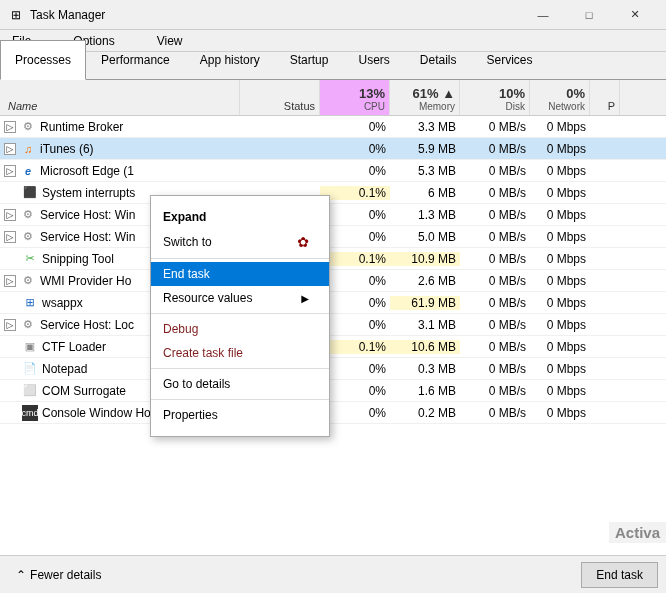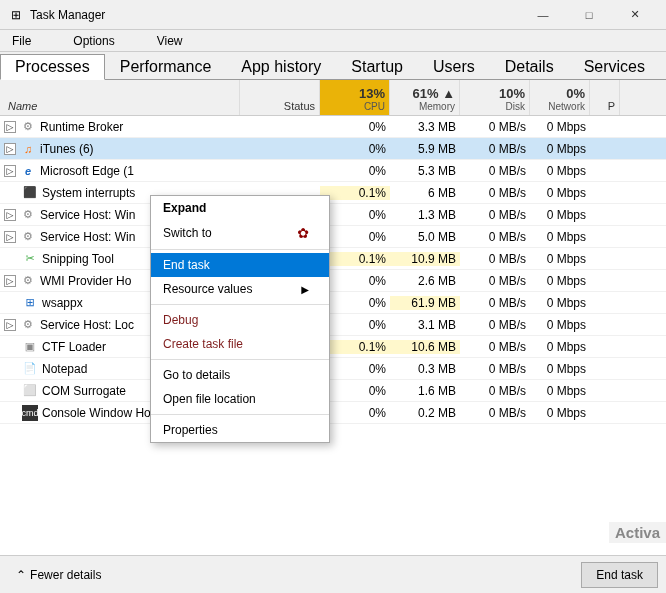--- a/index.html
+++ b/index.html
@@ -73,26 +73,26 @@
     .tabs {
       background: #f0f0f0;
       display: flex;
       align-items: flex-end;
       padding: 0 0;
       border-bottom: 1px solid #999;
       height: 28px;
     }
     .tab {
       padding: 4px 14px;
-      font-size: 16px;
+      font-size: 12px;
       cursor: pointer;
       border: 1px solid transparent;
       border-bottom: none;
       color: #000;
-      height: 26px;
+      height: 40px;
       display: flex;
       align-items: center;
     }
     .tab.active {
       background: #fff;
       border-color: #999;
       border-bottom: 1px solid #fff;
       margin-bottom: -1px;
       z-index: 1;
     }
@@ -142,21 +142,21 @@
       font-size: 13px;
       font-weight: 600;
       color: #333;
     }
     .col-header-inner {
       display: flex;
       flex-direction: column;
       align-items: flex-end;
     }
     .col-header.cpu-active {
-      background: #eab308;
+      background: #f0abfc;
     }
 
     
     .process-list {
       flex: 1;
       overflow-y: auto;
       overflow-x: hidden;
     }
     .process-row {
       display: grid;
@@ -216,21 +216,21 @@
     
     .context-menu {
       position: absolute;
       left: 150px;
       top: 115px;
       background: #fff;
       border: 1px solid #aaa;
       box-shadow: 3px 3px 8px rgba(0,0,0,0.25);
       min-width: 180px;
       z-index: 100;
-      padding: 0 0;
+      padding: 9px 0;
     }
     .ctx-item {
       padding: 5px 20px 5px 12px;
       font-size: 12px;
       cursor: pointer;
       color: #000;
       display: flex;
       align-items: center;
       justify-content: space-between;
     }
@@ -588,21 +588,20 @@
     <div class="ctx-item highlighted-item">End task</div>
     <div class="ctx-item">
       <span>Resource values</span>
       <span class="ctx-arrow">▶</span>
     </div>
     <div class="ctx-separator"></div>
     <div class="ctx-item disabled">Debug</div>
     <div class="ctx-item disabled">Create task file</div>
     <div class="ctx-separator"></div>
     <div class="ctx-item">Go to details</div>
-    <div class="ctx-item">Open file location</div>
     <div class="ctx-separator"></div>
     <div class="ctx-item">Properties</div>
   </div>
 
   <div class="watermark">Activa</div>
 </div>
 
 <div class="bottom-bar">
   <button class="fewer-details-btn">
     <span>⌃</span>

